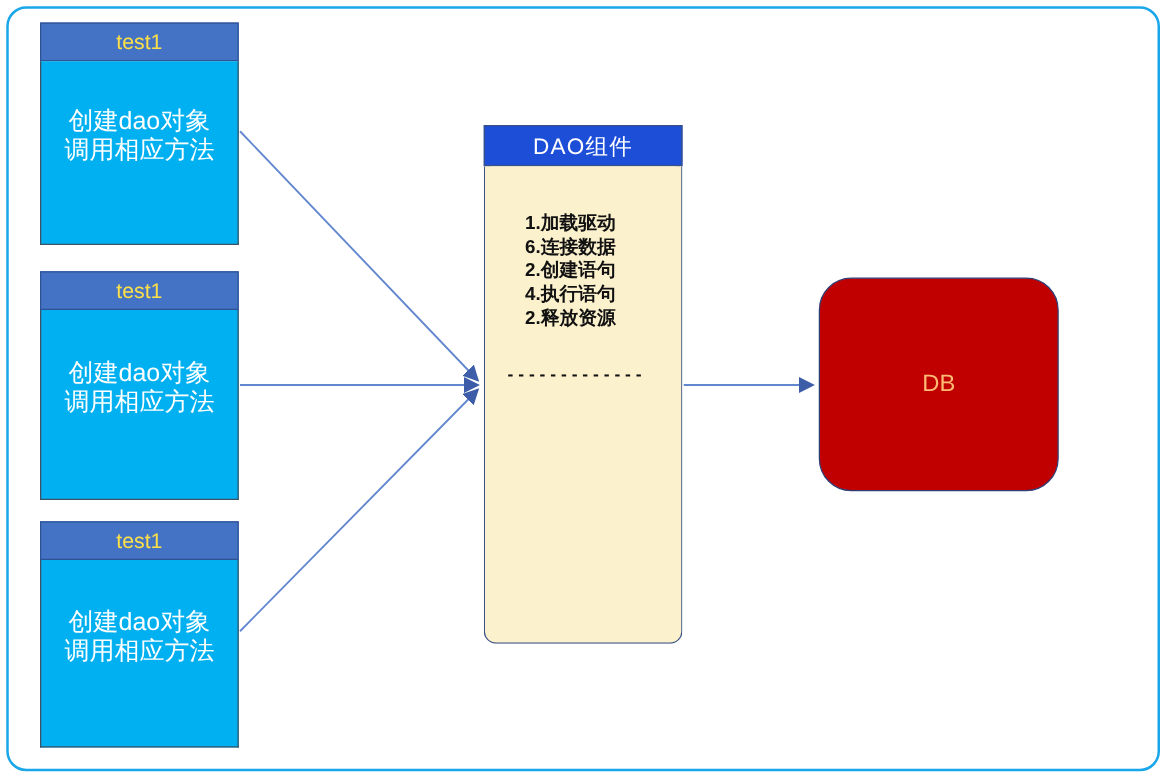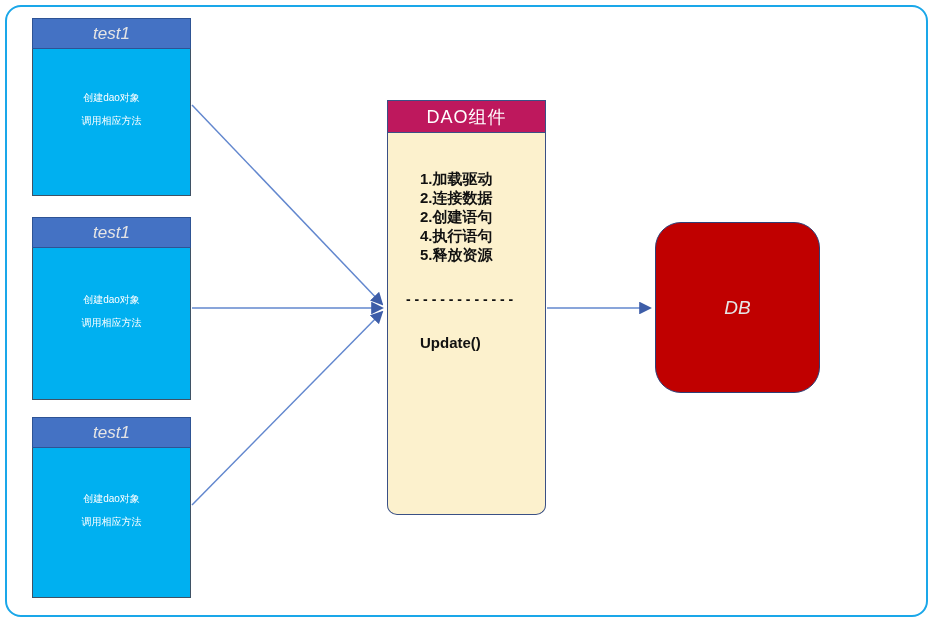--- a/index.html
+++ b/index.html
@@ -3,44 +3,44 @@
 <meta charset="utf-8">
 <style>
   html,body{margin:0;padding:0;background:#fff;}
   body{font-family:"Liberation Sans","DejaVu Sans",sans-serif;}
   .canvas{position:relative;width:934px;height:623px;background:#fff;overflow:hidden;}
   .frame{position:absolute;left:5px;top:5px;right:6px;bottom:6px;border:2px solid #1AA7E9;border-radius:16px;pointer-events:none;}
   .arrows{position:absolute;left:0;top:0;width:934px;height:623px;}
 
   
   .client{position:absolute;left:32px;width:159px;display:flex;flex-direction:column;}
-  .client-header{height:29px;background:#4472C4;border:1px solid #2E5395;color:#e5e5e5;
-    display:flex;align-items:center;justify-content:center;font-size:17px;font-style:italic;}
+  .client-header{height:29px;background:#4472C4;border:1px solid #2E5395;color:#fde047;
+    display:flex;align-items:center;justify-content:center;font-size:17px;}
   .client-body{flex:1;background:#00B0F0;border:1px solid #3F5265;border-top:none;color:#fff;
     display:flex;align-items:center;justify-content:center;text-align:center;
-    font-size:10px;line-height:23px;white-space:pre-line;padding-bottom:26px;box-sizing:border-box;}
+    font-size:20px;line-height:23px;white-space:pre-line;padding-bottom:26px;box-sizing:border-box;}
   .c1{top:18px;height:178px;}
   .c2{top:217px;height:183px;}
   .c3{top:417px;height:181px;}
 
   
   .dao{position:absolute;left:387px;top:100px;width:159px;height:415px;display:flex;flex-direction:column;}
-  .dao-header{height:31px;background:#be185d;border:1px solid #3A5085;color:#fff;
+  .dao-header{height:31px;background:#1d4ed8;border:1px solid #3A5085;color:#fff;
     display:flex;align-items:center;justify-content:center;font-size:18px;letter-spacing:1px;}
   .dao-body{flex:1;background:#FCF1CD;border:1px solid #3A5085;border-top:none;
     border-radius:0 0 10px 10px;color:#111;font-weight:bold;font-size:15px;
     padding:36px 8px 0 32px;box-sizing:border-box;}
   .dao-steps div{line-height:19px;}
   .dao-sep{margin:27px 0 26px -14px;font-size:14px;font-weight:bold;white-space:nowrap;}
   .dao-methods div{line-height:20px;}
 
   
-  .db{position:absolute;left:655px;top:222px;width:165px;height:171px;background:#C00000;
-    border:1.5px solid #2F3F77;border-radius:26px;color:#e5e5e5;font-size:19px;
-    display:flex;align-items:center;justify-content:center;box-sizing:border-box;font-style:italic;}
+  .db{position:absolute;left:655px;top:222px;width:192px;height:171px;background:#C00000;
+    border:1.5px solid #2F3F77;border-radius:26px;color:#fdba74;font-size:19px;
+    display:flex;align-items:center;justify-content:center;box-sizing:border-box;}
 </style>
 </head>
 <body>
 
 <div class="canvas">
 
   <svg class="arrows" viewBox="0 0 934 623" xmlns="http://www.w3.org/2000/svg">
     <defs>
       <marker id="ah" viewBox="0 0 10 10" refX="8.5" refY="5" markerWidth="8.5" markerHeight="8.5" orient="auto-start-reverse">
         <path d="M0,0 L10,5 L0,10 z" fill="#3D5DA8"></path>
@@ -68,28 +68,27 @@
     <div class="client-header">test1</div>
     <div class="client-body">创建dao对象
 调用相应方法</div>
   </div>
 
   <div class="dao">
     <div class="dao-header">DAO组件</div>
     <div class="dao-body">
       <div class="dao-steps">
         <div>1.加载驱动</div>
-        <div>2.连接数据</div>
+        <div>6.连接数据</div>
         <div>2.创建语句</div>
         <div>4.执行语句</div>
-        <div>5.释放资源</div>
+        <div>2.释放资源</div>
       </div>
       <div class="dao-sep">- - - - - - - - - - - - -</div>
       <div class="dao-methods">
-        <div>Update()</div>
       </div>
     </div>
   </div>
 
   <div class="db">DB</div>
 
   <div class="frame"></div>
 </div>
 
 </body></html>

